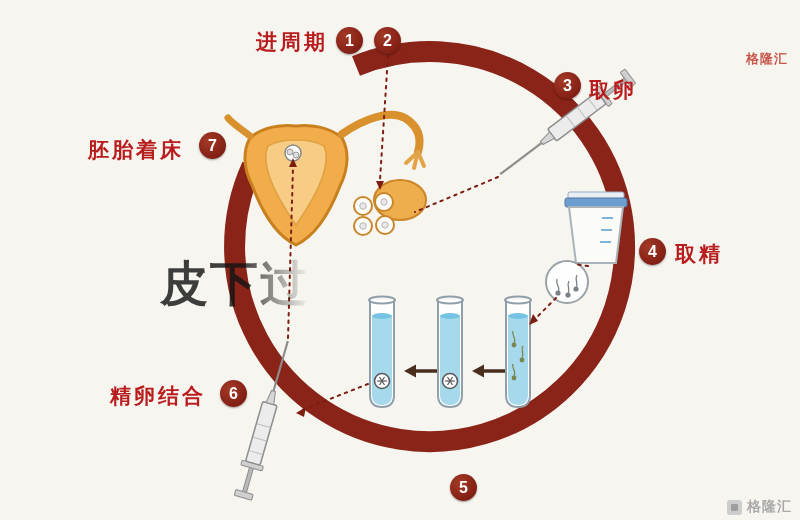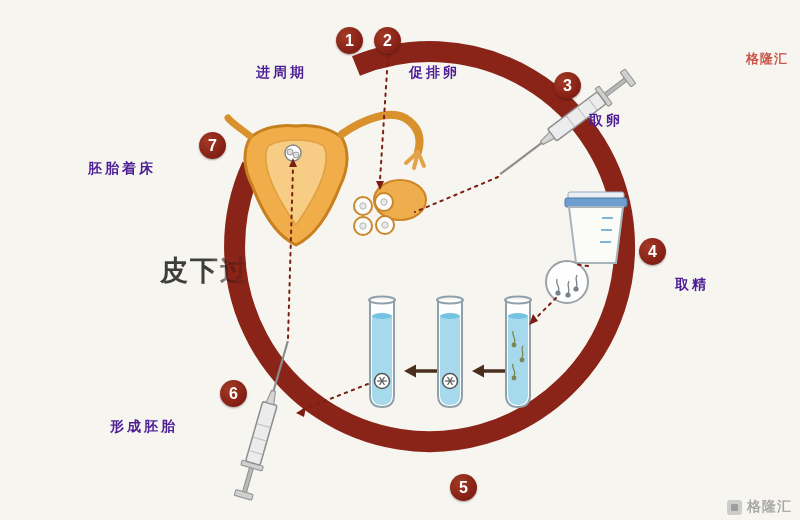--- a/index.html
+++ b/index.html
@@ -1,25 +1,25 @@
 <!DOCTYPE html>
 <html><head>
 <meta charset="utf-8">
 <style>
   html,body{margin:0;padding:0;}
   .stage{position:relative;width:800px;height:520px;background:#f7f5f0;overflow:hidden;
          font-family:"Liberation Sans","DejaVu Sans",sans-serif;}
   .stage svg{position:absolute;left:0;top:0;}
-  .step-label{position:absolute;font-size:14px;font-weight:800;color:#4c1d95;
-              letter-spacing:3px;white-space:nowrap;margin-top:36px;}
+  .step-label{position:absolute;font-size:21px;font-weight:800;color:#b91c1c;
+              letter-spacing:3px;white-space:nowrap;}
   .step-num{position:absolute;width:27px;height:27px;border-radius:50%;
             background:radial-gradient(circle at 35% 32%,#a23a26 0%,#8a2418 55%,#6f170d 100%);
             color:#fff;font-size:16px;font-weight:700;display:flex;align-items:center;
             justify-content:center;box-shadow:0 1px 2px rgba(0,0,0,.35);}
-  .watermark-center{position:absolute;left:160px;top:252px;font-size:28px;font-weight:700;
+  .watermark-center{position:absolute;left:160px;top:252px;font-size:48px;font-weight:700;
             color:#151515;opacity:.82;letter-spacing:2px;filter:blur(.3px);
             -webkit-mask-image:linear-gradient(to right,#000 55%,transparent 100%);
             mask-image:linear-gradient(to right,#000 55%,transparent 100%);}
   .wm-br{position:absolute;right:8px;bottom:4px;display:flex;align-items:center;gap:5px;
          color:#a9a9a9;font-size:14px;font-weight:700;letter-spacing:1px;}
   .wm-br-logo{width:15px;height:15px;border-radius:3px;background:#cdcdcd;position:relative;}
   .wm-br-logo::after{content:"";position:absolute;left:4px;top:4px;width:7px;height:7px;
          background:#9e9e9e;border-radius:1px;}
   .wm-tr{position:absolute;left:746px;top:50px;font-size:13px;font-weight:700;
          color:#c23b2e;opacity:.85;letter-spacing:1px;white-space:nowrap;}
@@ -180,25 +180,24 @@
 
   <div class="step-num" style="left:336px;top:27px;">1</div>
   <div class="step-num" style="left:374px;top:27px;">2</div>
   <div class="step-num" style="left:554px;top:72px;">3</div>
   <div class="step-num" style="left:639px;top:238px;">4</div>
   <div class="step-num" style="left:450px;top:474px;">5</div>
   <div class="step-num" style="left:220px;top:380px;">6</div>
   <div class="step-num" style="left:199px;top:132px;">7</div>
 
   <div class="step-label" style="left:256px;top:28px;">进周期</div>
-  <div class="step-label" style="left:409px;top:28px;">促排卵</div>
   <div class="step-label" style="left:589px;top:76px;">取卵</div>
   <div class="step-label" style="left:675px;top:240px;">取精</div>
-  <div class="step-label" style="left:110px;top:382px;">形成胚胎</div>
-  <div class="step-label" style="left:88px;top:124px;text-align:center;">胚胎着床</div>
+  <div class="step-label" style="left:110px;top:382px;">精卵结合</div>
+  <div class="step-label" style="left:88px;top:136px;text-align:center;">胚胎着床</div>
 
   <div class="watermark-center">皮下过</div>
   <div class="wm-tr">格隆汇</div>
   <div class="wm-br">
     <span class="wm-br-logo"></span>
     <span>格隆汇</span>
   </div>
 
 </div>
 

